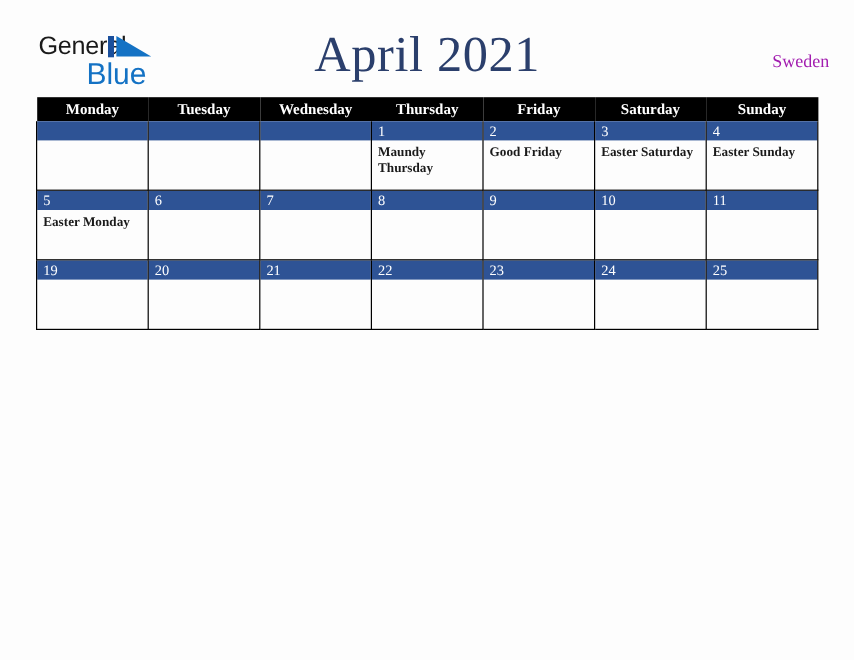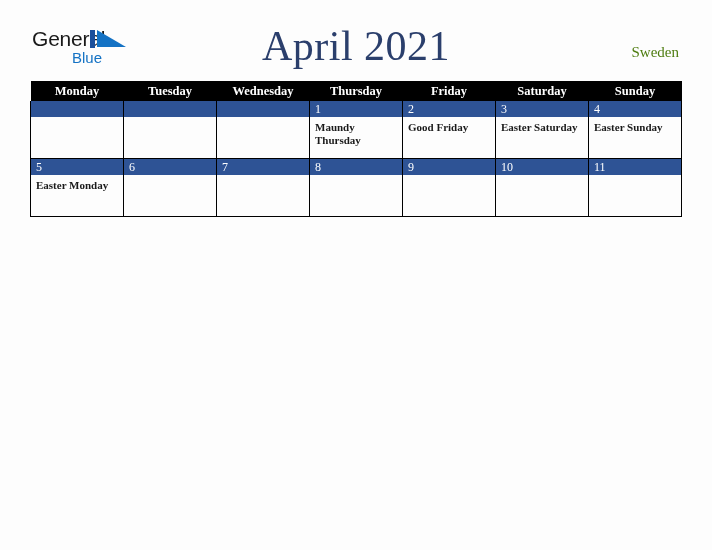--- a/index.html
+++ b/index.html
@@ -37,21 +37,21 @@
     display: block;
     font-family: "Liberation Sans", sans-serif;
     font-size: 21px;
     letter-spacing: -0.2px;
     color: #1a1a1a;
     height: 21px;
   }
   .logo-row-2 {
     display: block;
     font-family: "Liberation Sans", sans-serif;
-    font-size: 15px;
+    font-size: 25px;
     color: #1472c4;
     height: 21px;
     padding-left: 40px;
     margin-top: 1px;
   }
   .logo-mark {
     position: absolute;
     left: 58px;
     top: 2px;
     width: 38px;
@@ -65,25 +65,25 @@
     top: 22px;
     text-align: center;
     font-family: "Liberation Serif", serif;
     font-size: 42px;
     color: #2b3f6c;
     letter-spacing: 0.5px;
   }
 
   .country-label {
     position: absolute;
-    right: 33px;
+    right: 21px;
     top: 44px;
     font-family: "Liberation Serif", serif;
     font-size: 15px;
-    color: #4d7c0f;
+    color: #a21caf;
   }
 
   
   .calendar {
     position: absolute;
     left: 30px;
     top: 81px;
     width: 652px;
     border-collapse: collapse;
     table-layout: fixed;
@@ -212,14 +212,37 @@
         <td>
           <div class="daynum-bar">9</div>
         </td>
         <td>
           <div class="daynum-bar">10</div>
         </td>
         <td>
           <div class="daynum-bar">11</div>
         </td>
       </tr>
+      <tr>
+        <td>
+          <div class="daynum-bar">19</div>
+        </td>
+        <td>
+          <div class="daynum-bar">20</div>
+        </td>
+        <td>
+          <div class="daynum-bar">21</div>
+        </td>
+        <td>
+          <div class="daynum-bar">22</div>
+        </td>
+        <td>
+          <div class="daynum-bar">23</div>
+        </td>
+        <td>
+          <div class="daynum-bar">24</div>
+        </td>
+        <td>
+          <div class="daynum-bar">25</div>
+        </td>
+      </tr>
     </tbody>
 </table>
 
 </body></html>

